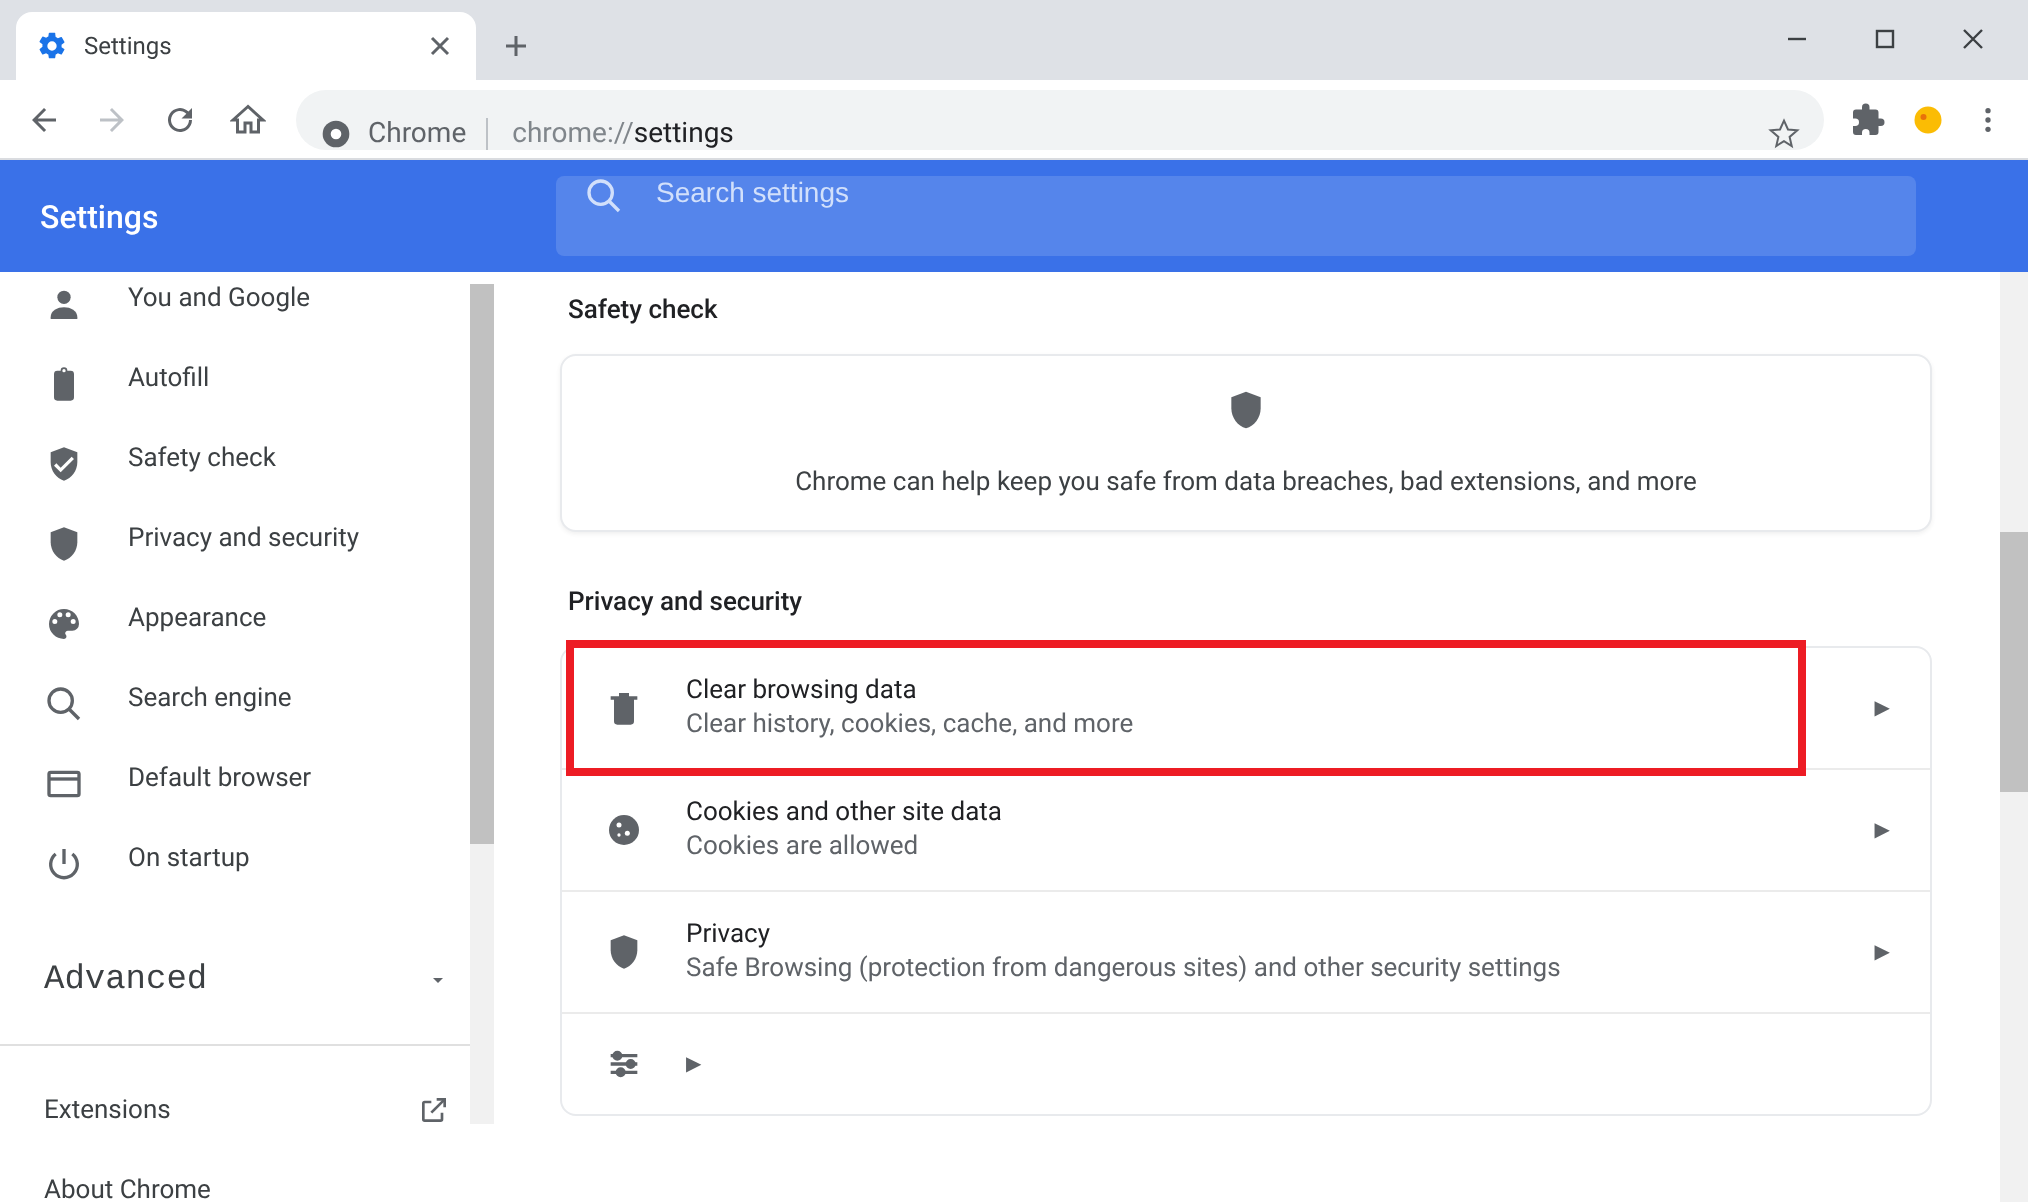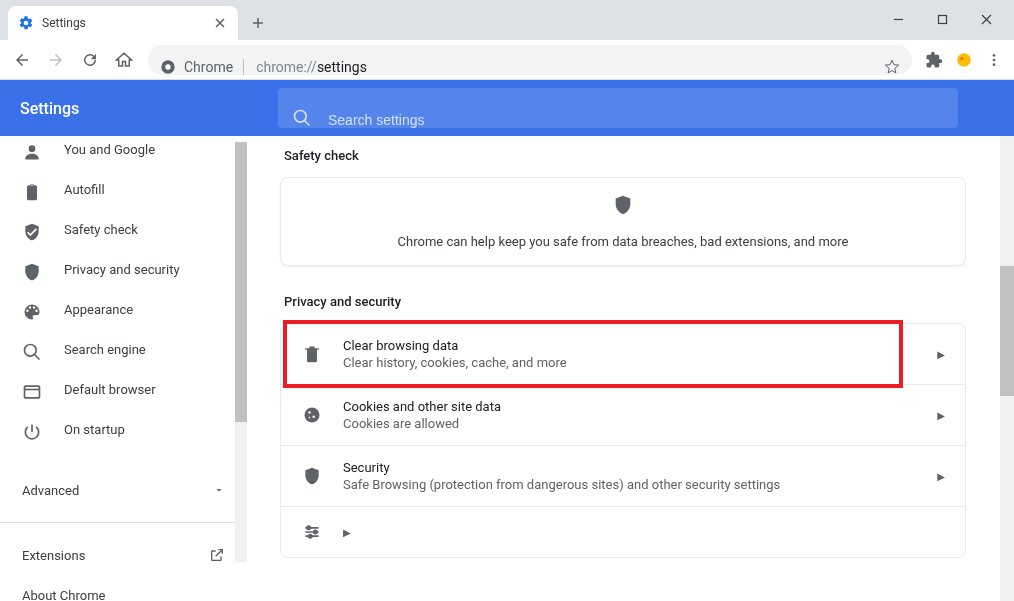--- a/index.html
+++ b/index.html
@@ -22,34 +22,34 @@
   .omnibox { flex:1; height:30px; background:#f1f3f4; border-radius:15px; display:flex; align-items:flex-end; padding:0 12px; gap:8px; margin:0 6px; color:#5f6368; font-size:14px; }
   .omnibox .url-prefix { color:#5f6368; border-right:1px solid #bdc1c6; padding-right:10px; margin-right:4px;}
   .omnibox .url-host { color:#80868b; }
   .omnibox .url-path { color:#202124; }
   .omnibox .star { margin-left:auto; color:#5f6368; }
   .ext-icon { width:28px; height:28px; display:flex; align-items:center; justify-content:center; cursor:pointer; }
   
   
   .settings-header { height:56px; background:#3a71e8; display:flex; align-items:center; padding:0 20px; gap:20px; }
   .settings-title { color:#fff; font-size:16px; font-weight:500; width:238px; }
-  .search-box { flex:1; max-width:680px; height:40px; background:#5585eb; border-radius:4px; display:flex; align-items:flex-end; padding:0 14px; gap:16px; color:#d2e0fb; }
+  .search-box { flex:1; max-width:680px; height:40px; background:#5585eb; border-radius:4px; display:flex; align-items:flex-start; padding:0 14px; gap:16px; color:#d2e0fb; }
   .search-box input { background:transparent; border:none; outline:none; color:#fff; font-size:14px; flex:1; }
   .search-box input::placeholder { color:#d2e0fb; }
   
   
   .body-area { display:flex; height:465px; position:relative; }
   
   
   .sidebar { width:248px; background:#fff; position:relative; padding-top:6px; border-right:1px solid transparent; }
   .side-scroll { position:absolute; right:0; top:6px; width:12px; height:420px; background:#f1f1f1; }
   .side-thumb { position:absolute; right:0; top:6px; width:12px; height:280px; background:#c1c1c1; }
   .nav-item { height:40px; display:flex; align-items:flex-start; padding:0 22px; gap:22px; color:#3c4043; cursor:pointer; font-size:13px; }
   .nav-item .nav-icon { width:20px; height:20px; display:flex; align-items:center; justify-content:center; color:#5f6368; }
-  .nav-adv { height:40px; display:flex; align-items:center; padding:0 22px; justify-content:space-between; color:#3c4043; cursor:pointer; font-size:13px; border-top:0; margin-top:8px; }
+  .nav-adv { height:40px; display:flex; align-items:center; padding:0 22px; justify-content:space-between; color:#3c4043; cursor:pointer; font-size:17px; border-top:0; margin-top:8px;font-family:Liberation Mono, monospace; }
   .nav-divider { height:1px; background:#e0e0e0; margin:12px 0; }
   .nav-link { height:40px; display:flex; align-items:center; padding:0 22px; justify-content:space-between; color:#3c4043; cursor:pointer; font-size:13px; }
   
   
   .main { flex:1; background:#fff; padding:8px 48px 0 32px; overflow:hidden; position:relative; }
   .main-scroll { position:absolute; right:0; top:0; width:14px; height:100%; background:#f1f1f1; }
   .main-thumb { position:absolute; right:0; top:130px; width:14px; height:130px; background:#c1c1c1; }
   .section-title { font-size:13px; color:#202124; font-weight:500; margin:4px 0 14px 4px; }
   .card { background:#fff; border:1px solid #e8eaed; border-radius:8px; margin-bottom:28px; box-shadow:0 1px 2px rgba(60,64,67,0.08); }
   .safety-row { display:flex; align-items:center; padding:16px 20px; gap:18px;flex-direction:column; }
@@ -317,21 +317,21 @@
         </div>
         <span class="row-arrow">▶</span>
       </div>
       <div class="list-row">
         <span class="row-icon">
             <svg width="20" height="20" viewBox="0 0 24 24" fill="#5f6368">
               <path d="M12 2 4 5v6c0 5 3.4 9.7 8 11 4.6-1.3 8-6 8-11V5z"></path>
             </svg>
           </span>
         <div class="row-text">
-          <div class="row-title">Security</div>
+          <div class="row-title">Privacy</div>
           <div class="row-sub">Safe Browsing (protection from dangerous sites) and other security settings</div>
         </div>
         <span class="row-arrow">▶</span>
       </div>
       <div class="list-row">
         <span class="row-icon">
             <svg width="20" height="20" viewBox="0 0 24 24" fill="none" stroke="#5f6368" stroke-width="2">
               <path d="M4 7h16M4 12h16M4 17h16"></path>
               <circle cx="8" cy="7" r="2" fill="#5f6368"></circle>
               <circle cx="16" cy="12" r="2" fill="#5f6368"></circle>

